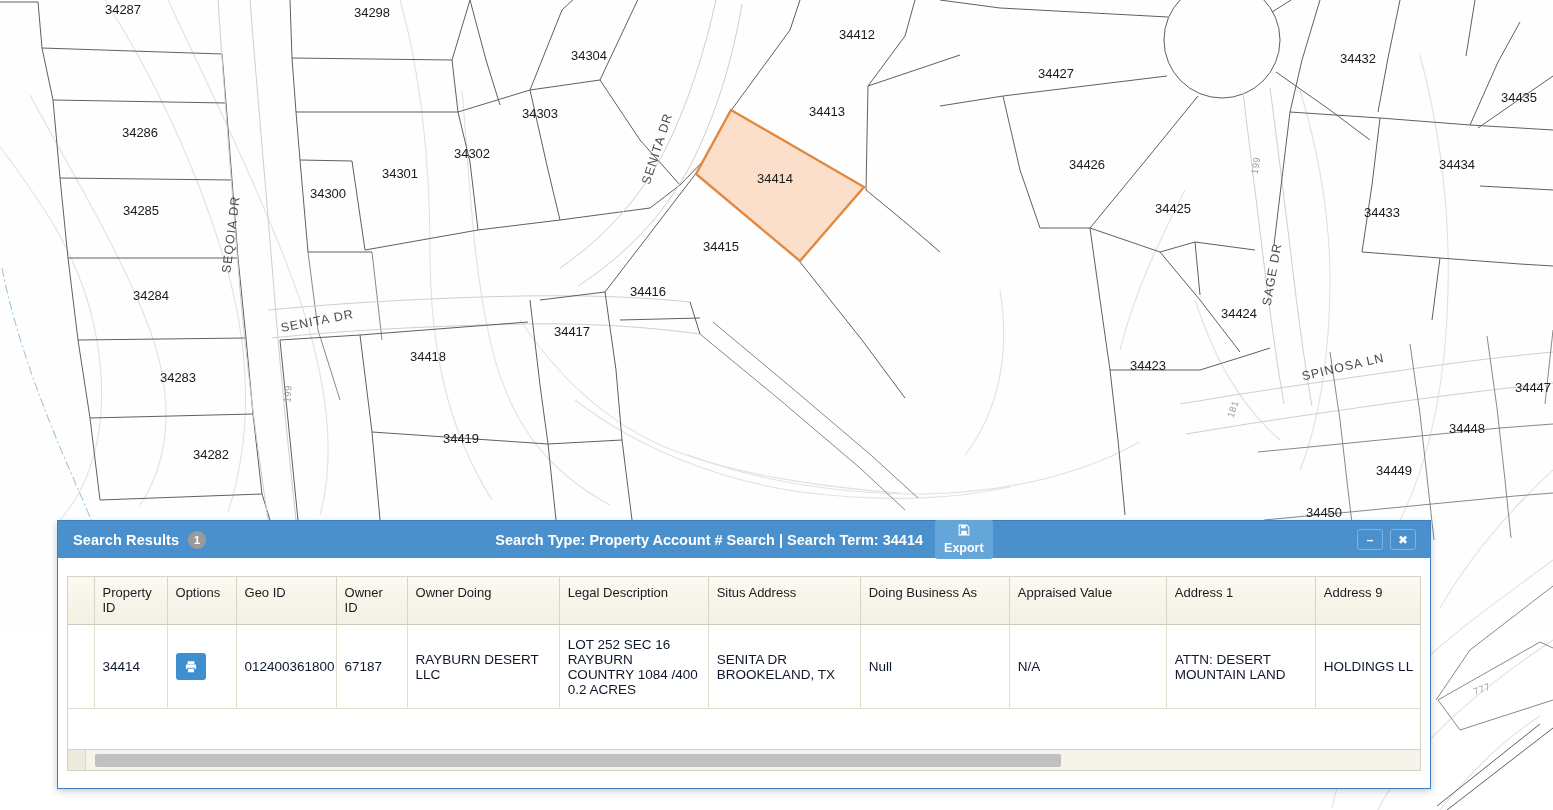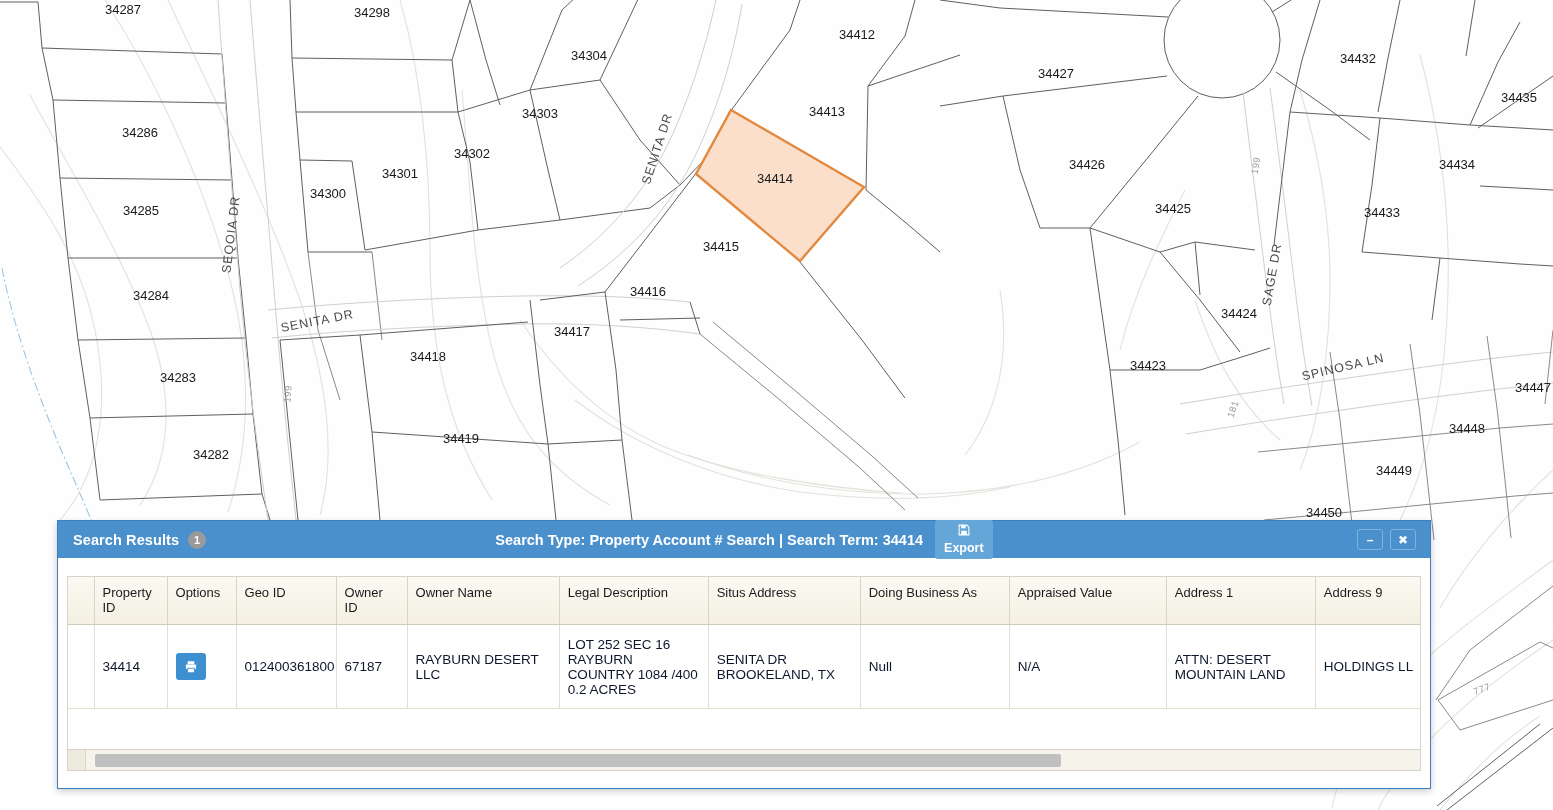--- a/index.html
+++ b/index.html
@@ -356,21 +356,21 @@
   <div id="grid-wrap">
     <div id="grid-clip">
       <table id="results-grid">
         <thead>
           <tr>
             <th class="gutter"></th>
             <th class="c-propid">Property ID</th>
             <th class="c-options">Options</th>
             <th class="c-geoid">Geo ID</th>
             <th class="c-ownerid">Owner ID</th>
-            <th class="c-ownername">Owner Name</th>
+            <th class="c-ownername">Owner Doing</th>
             <th class="c-legal">Legal Description</th>
             <th class="c-situs">Situs Address</th>
             <th class="c-dba">Doing Business As</th>
             <th class="c-appraised">Appraised Value</th>
             <th class="c-addr1">Address 1</th>
             <th class="c-addr2">Address 9</th>
           </tr>
         </thead>
         <tbody>
           <tr>

